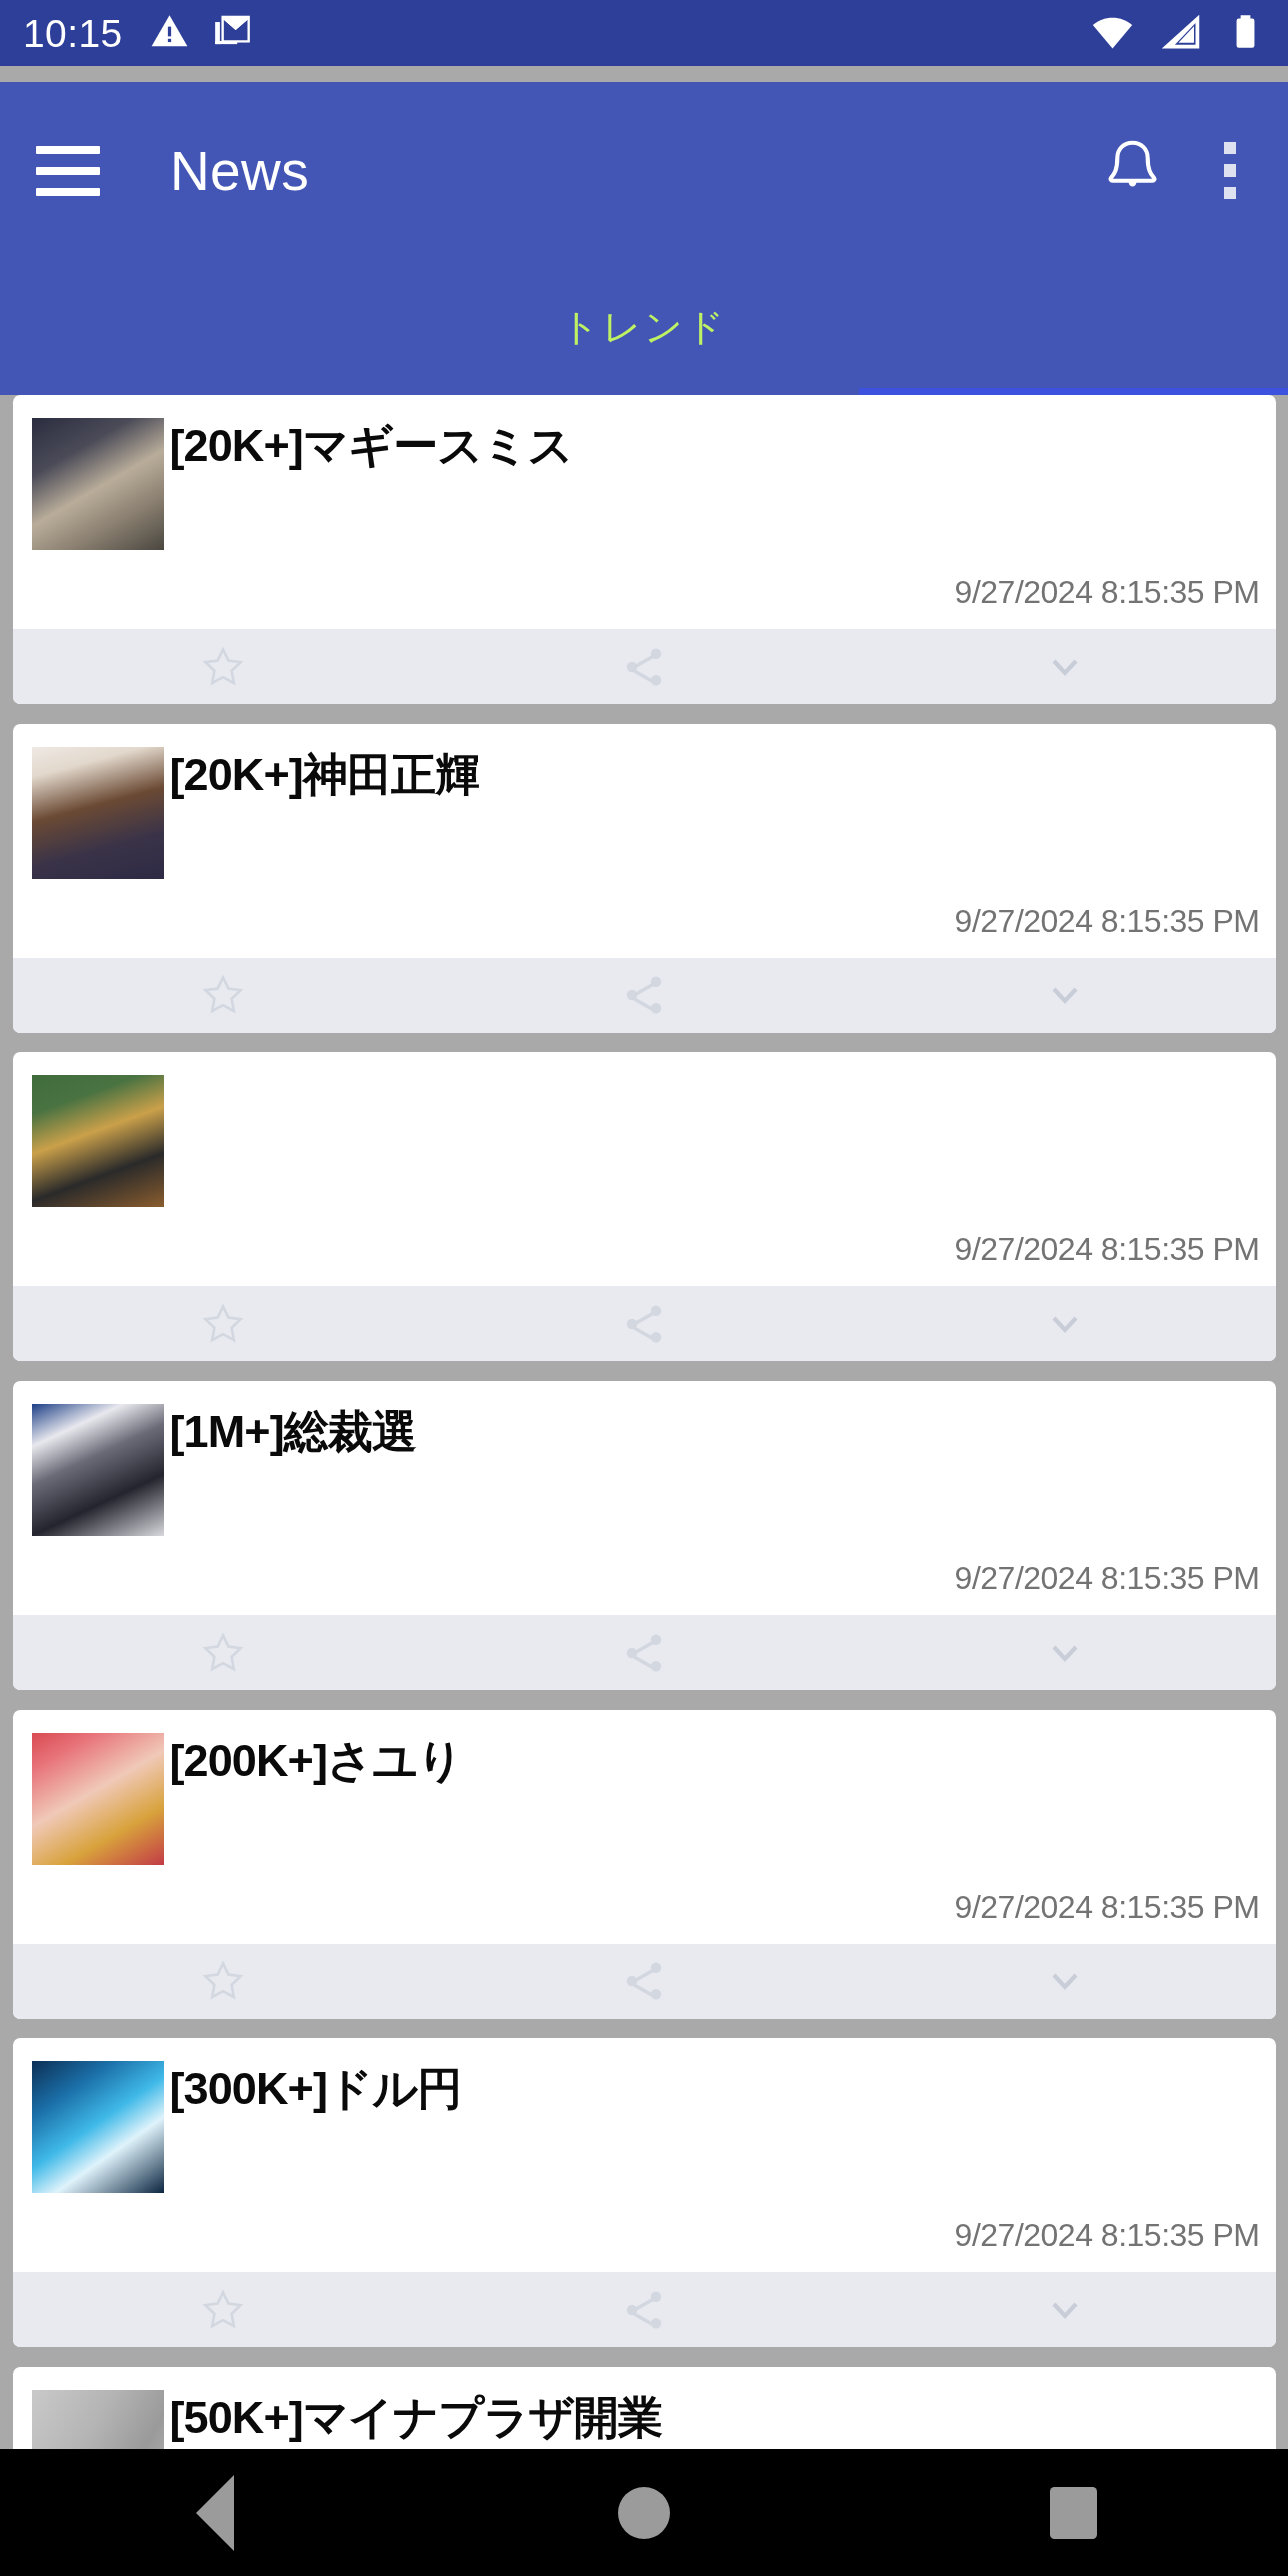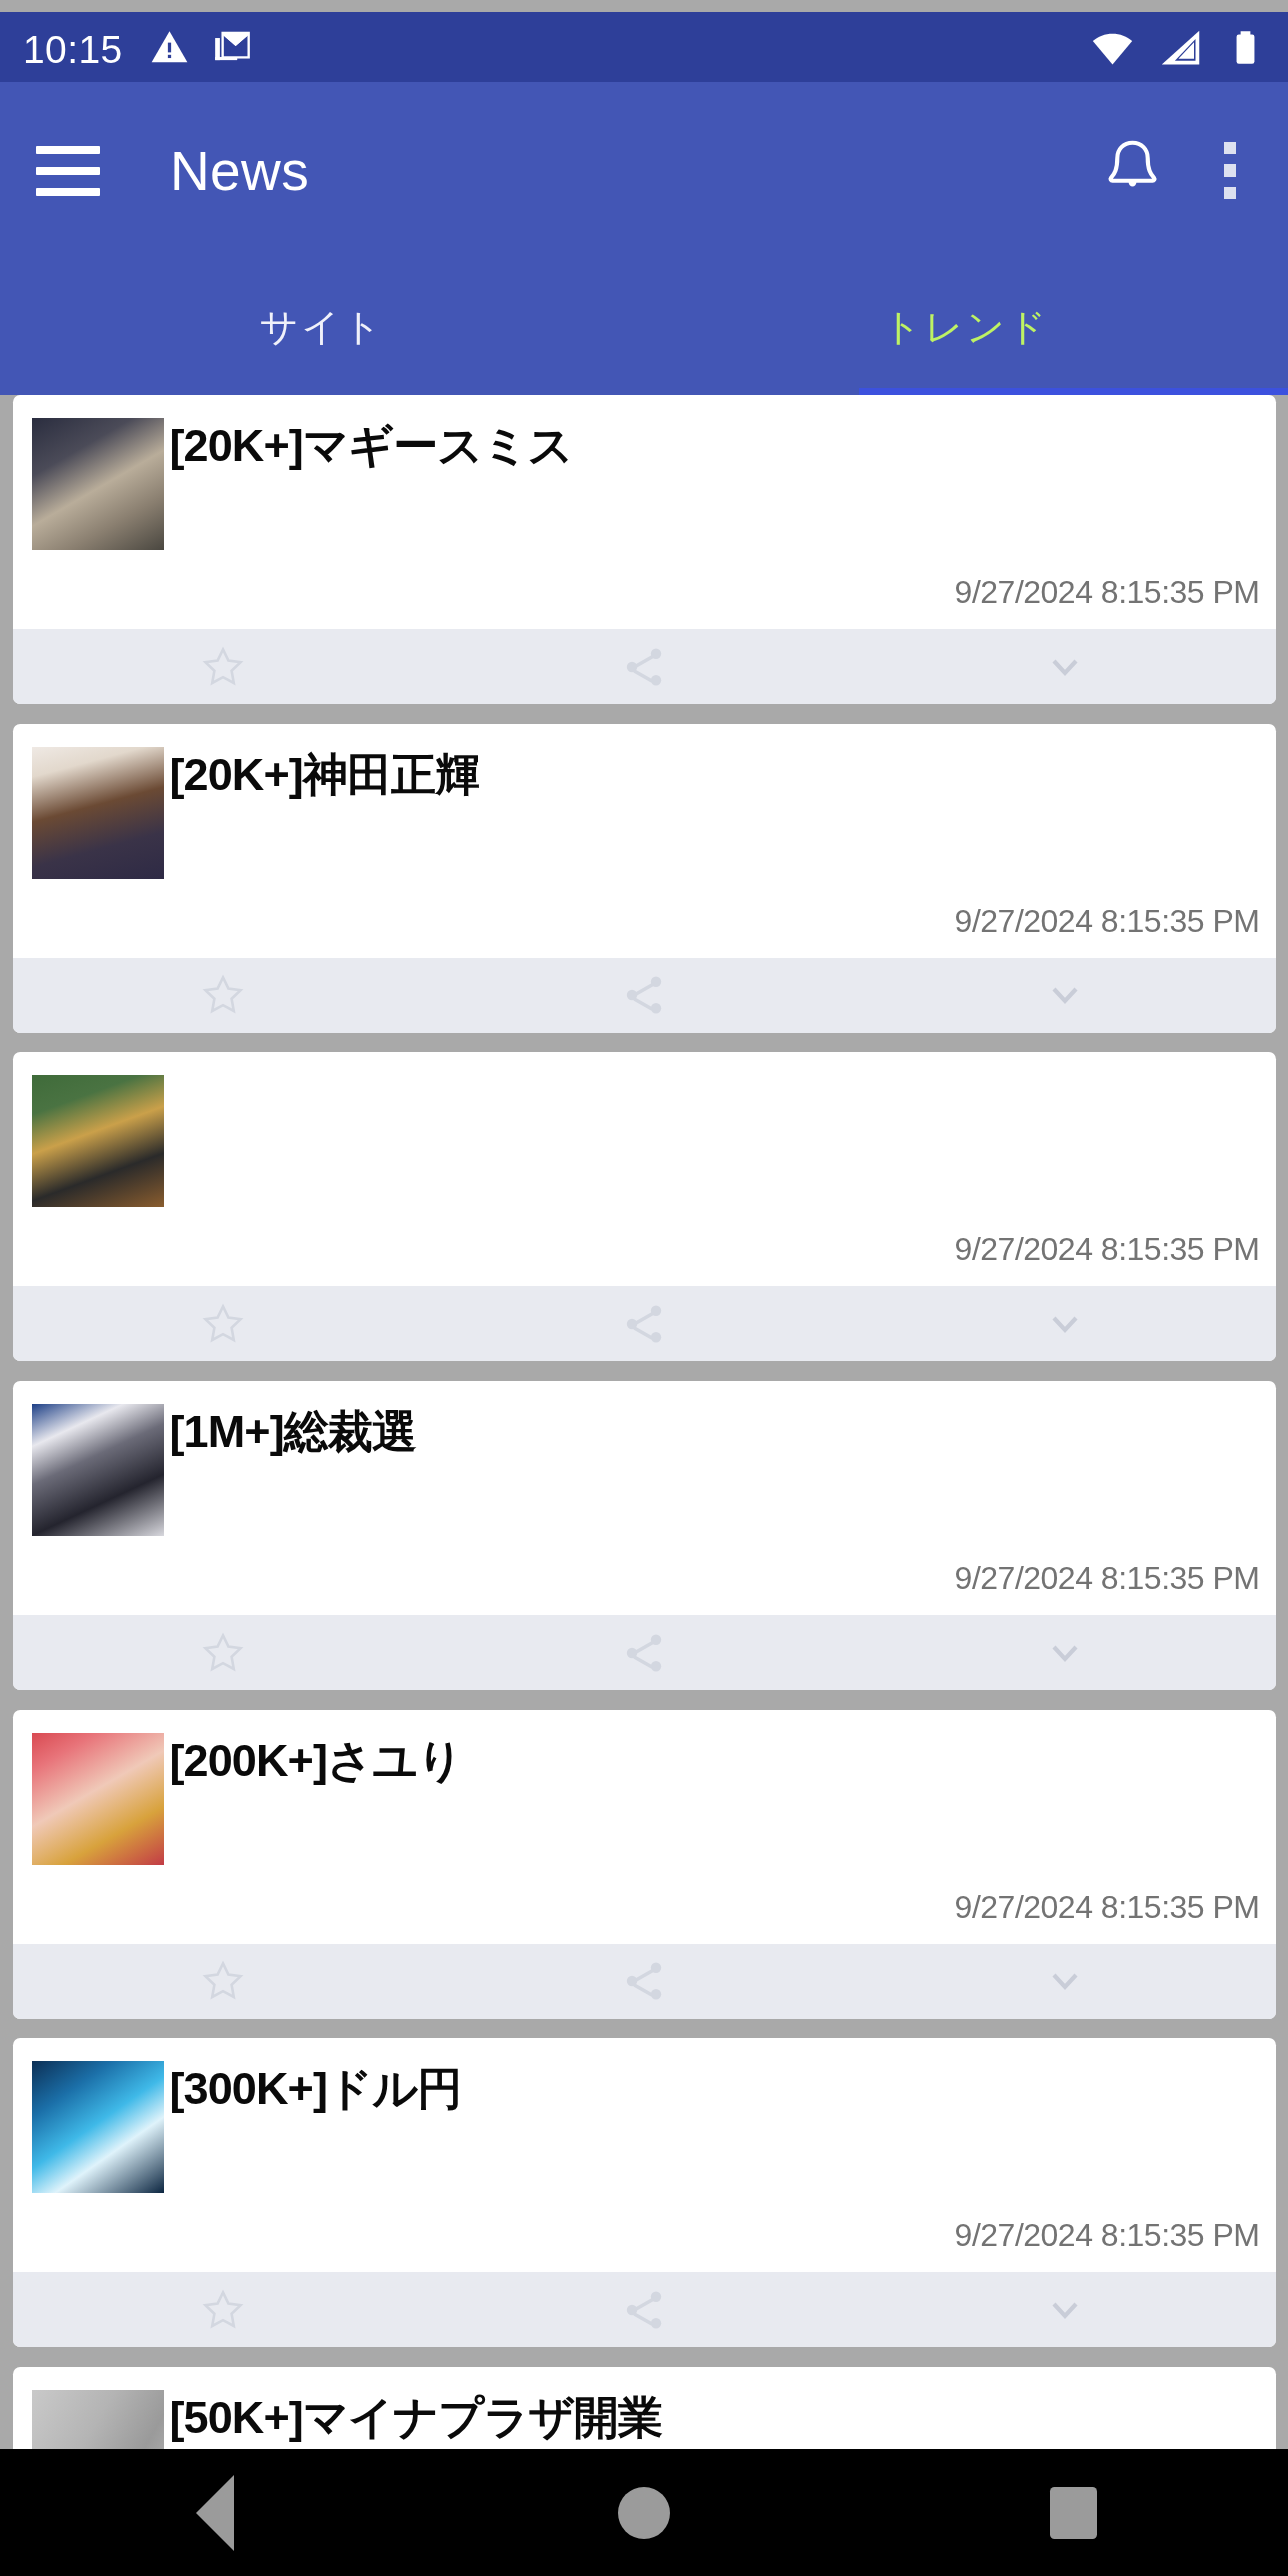--- a/index.html
+++ b/index.html
@@ -6,21 +6,21 @@
   html, body {
     width:1288px; height:2576px;
     background:#000;
     font-family:"Liberation Sans","DejaVu Sans",sans-serif;
     overflow:hidden;
   }
   #screen { position:relative; width:1288px; height:2576px; background:#A9A9A9; }
 
   
   .statusbar {
-    position:absolute; top:12px; left:0; width:1288px; height:74px;
+    position:absolute; top:0; left:0; width:1288px; height:66px;
     background:#2E3F99; display:flex; align-items:center; padding:0 23px;
   }
   .sb-time { color:#fff; font-size:39px; letter-spacing:0.4px; line-height:1; }
   .sb-left-icons { display:flex; align-items:center; gap:23px; margin-left:27px; }
   .sb-right { margin-left:auto; display:flex; align-items:center; gap:23px; }
   .ic { display:block; }
 
   
   .appbar {
     position:absolute; top:82px; left:0; width:1288px; height:177px;
@@ -158,21 +158,20 @@
       </span>
       <span class="kebab">
         <i></i>
           <i></i>
           <i></i>
       </span>
     </div>
   </div>
 
   <div class="tabs">
-    <div class="tab inactive">サイト</div>
     <div class="tab">トレンド</div>
     <div class="tab-indicator"></div>
   </div>
 
   <div class="list">
 
     <div class="card">
       <div class="card-body">
         <div class="thumb" style="background:linear-gradient(150deg,#2a2d3f 0%,#4b4b58 28%,#b9ad9a 52%,#8a7f70 74%,#4a4740 100%)"></div>
         <div class="card-title">[20K+]マギースミス</div>

